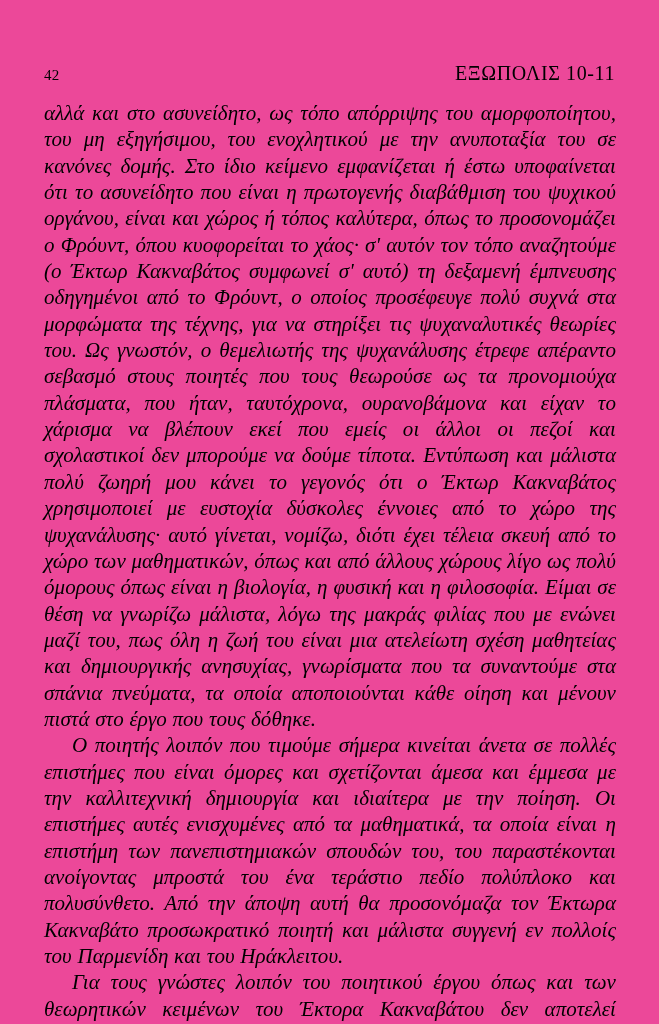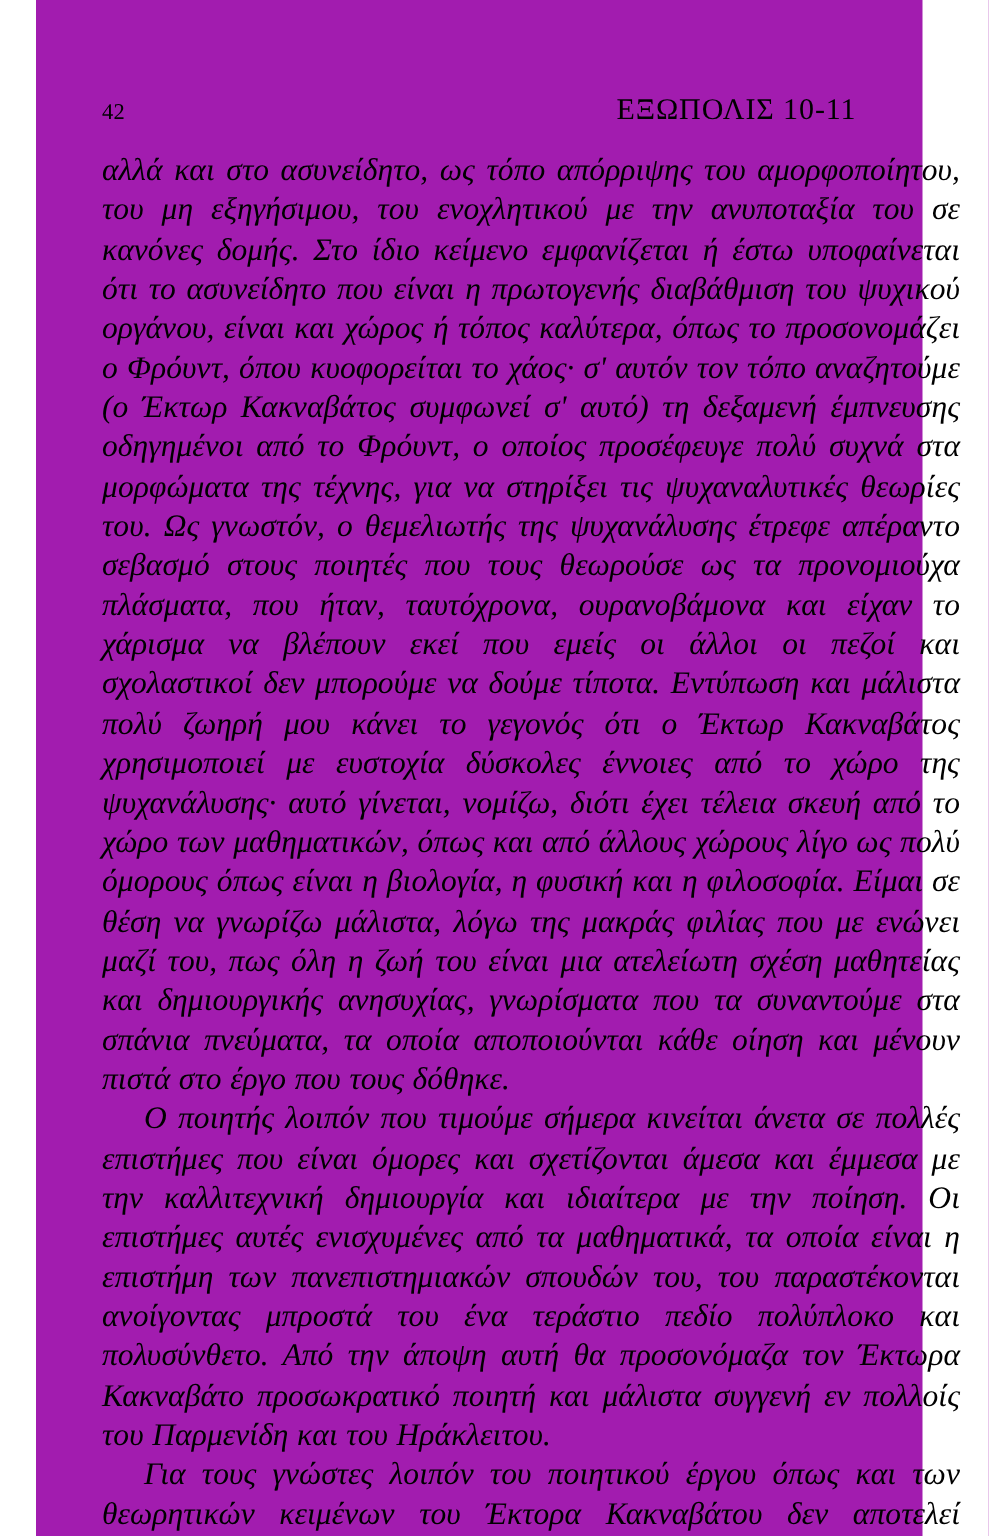--- a/index.html
+++ b/index.html
@@ -9,25 +9,24 @@
   }
   body {
     width: 659px;
     height: 1024px;
     font-family: "Liberation Serif", "DejaVu Serif", serif;
     color: #000000;
     overflow: hidden;
   }
   .page {
     position: relative;
-    width: 591px;
+    width: 659px;
     height: 1024px;
-    background: #a21caf;
+    background: #ec4899;
     box-sizing: border-box;
-    margin-left: 24px;
   }
   .running-head {
     position: absolute;
     top: 62px;
     left: 44px;
     right: 44px;
     height: 20px;
     display: flex;
     align-items: baseline;
     justify-content: space-between;

